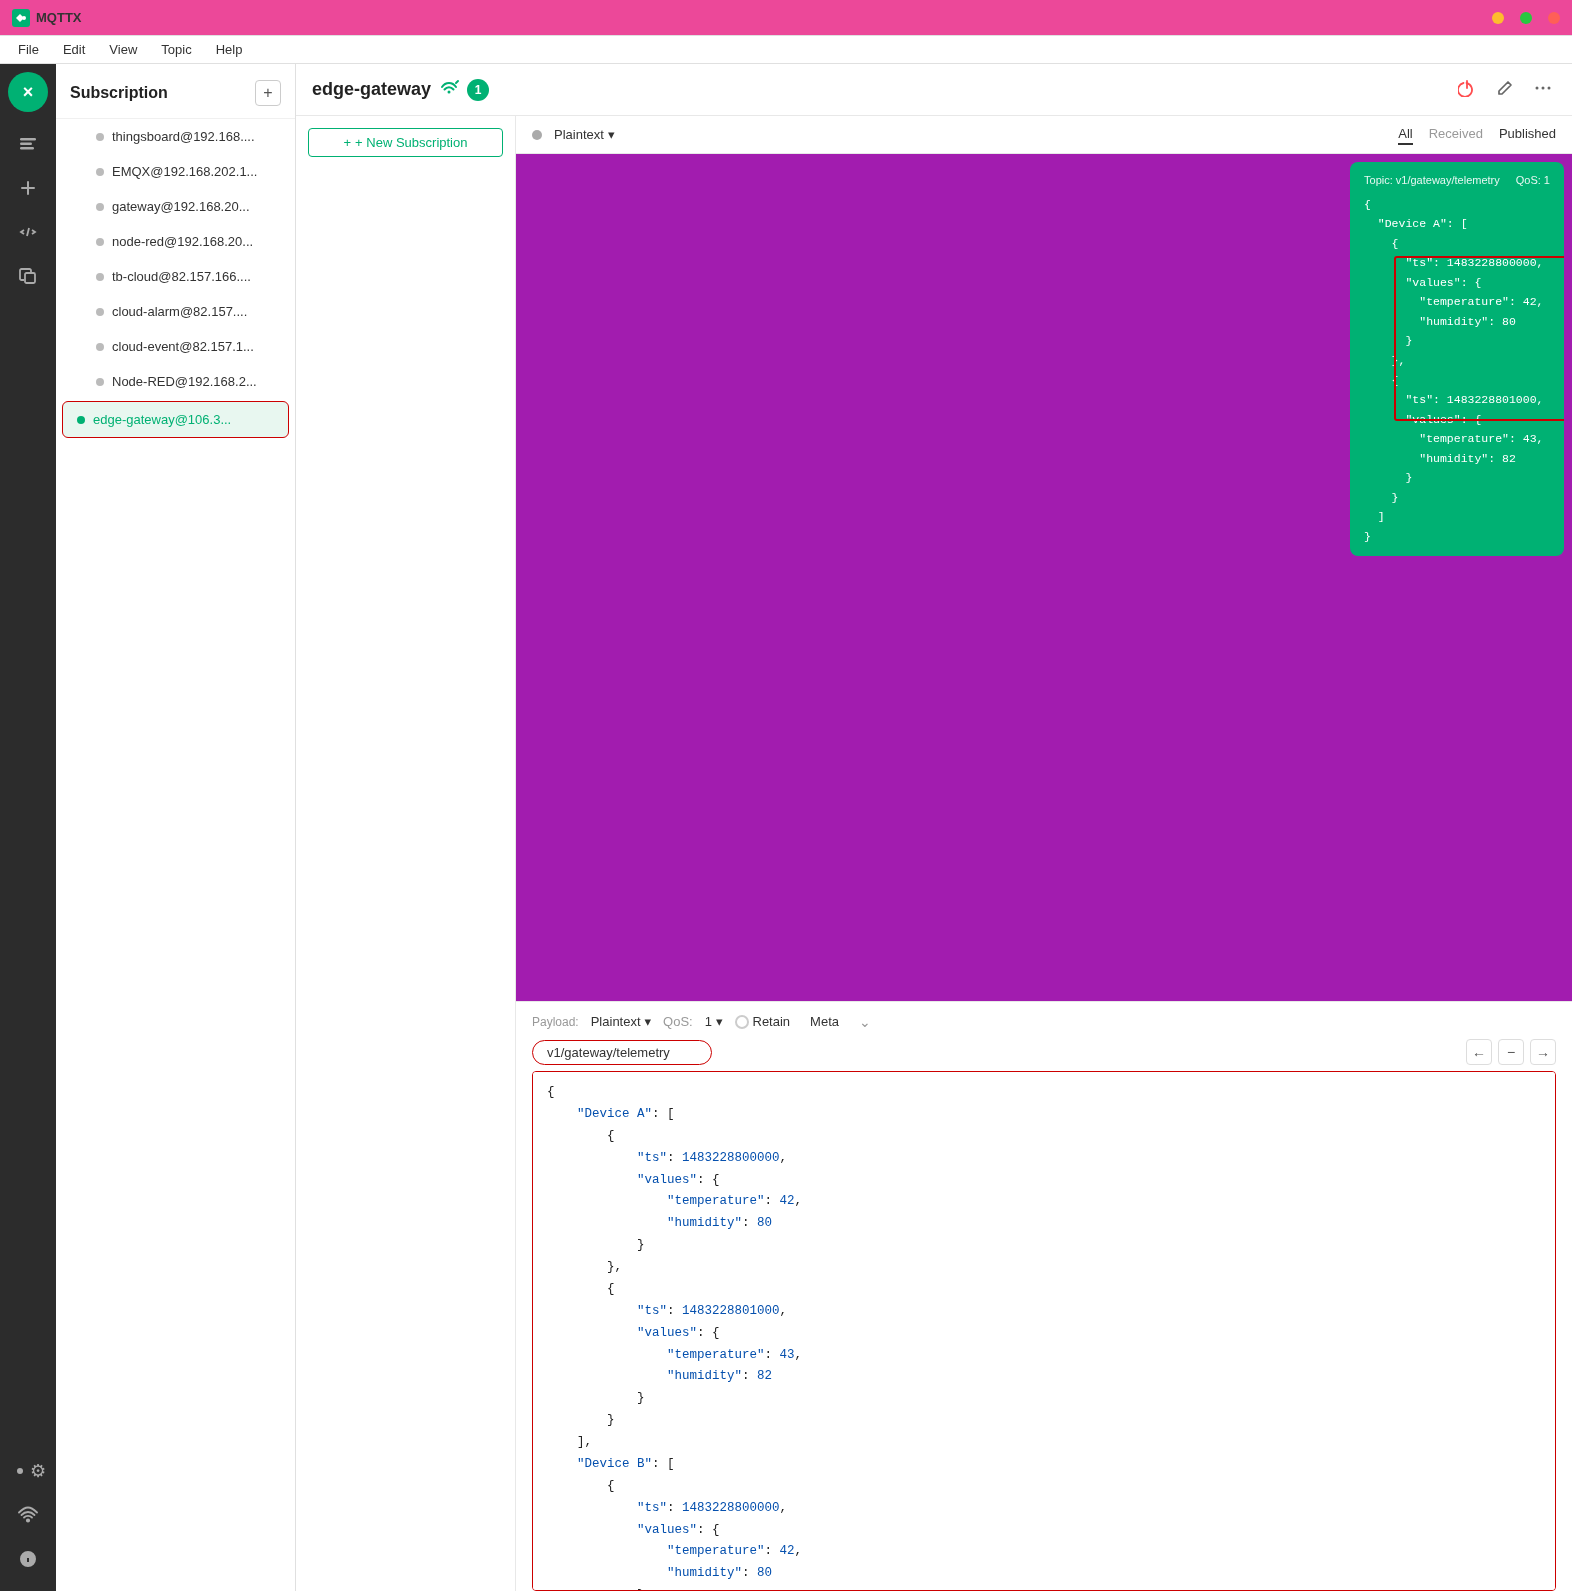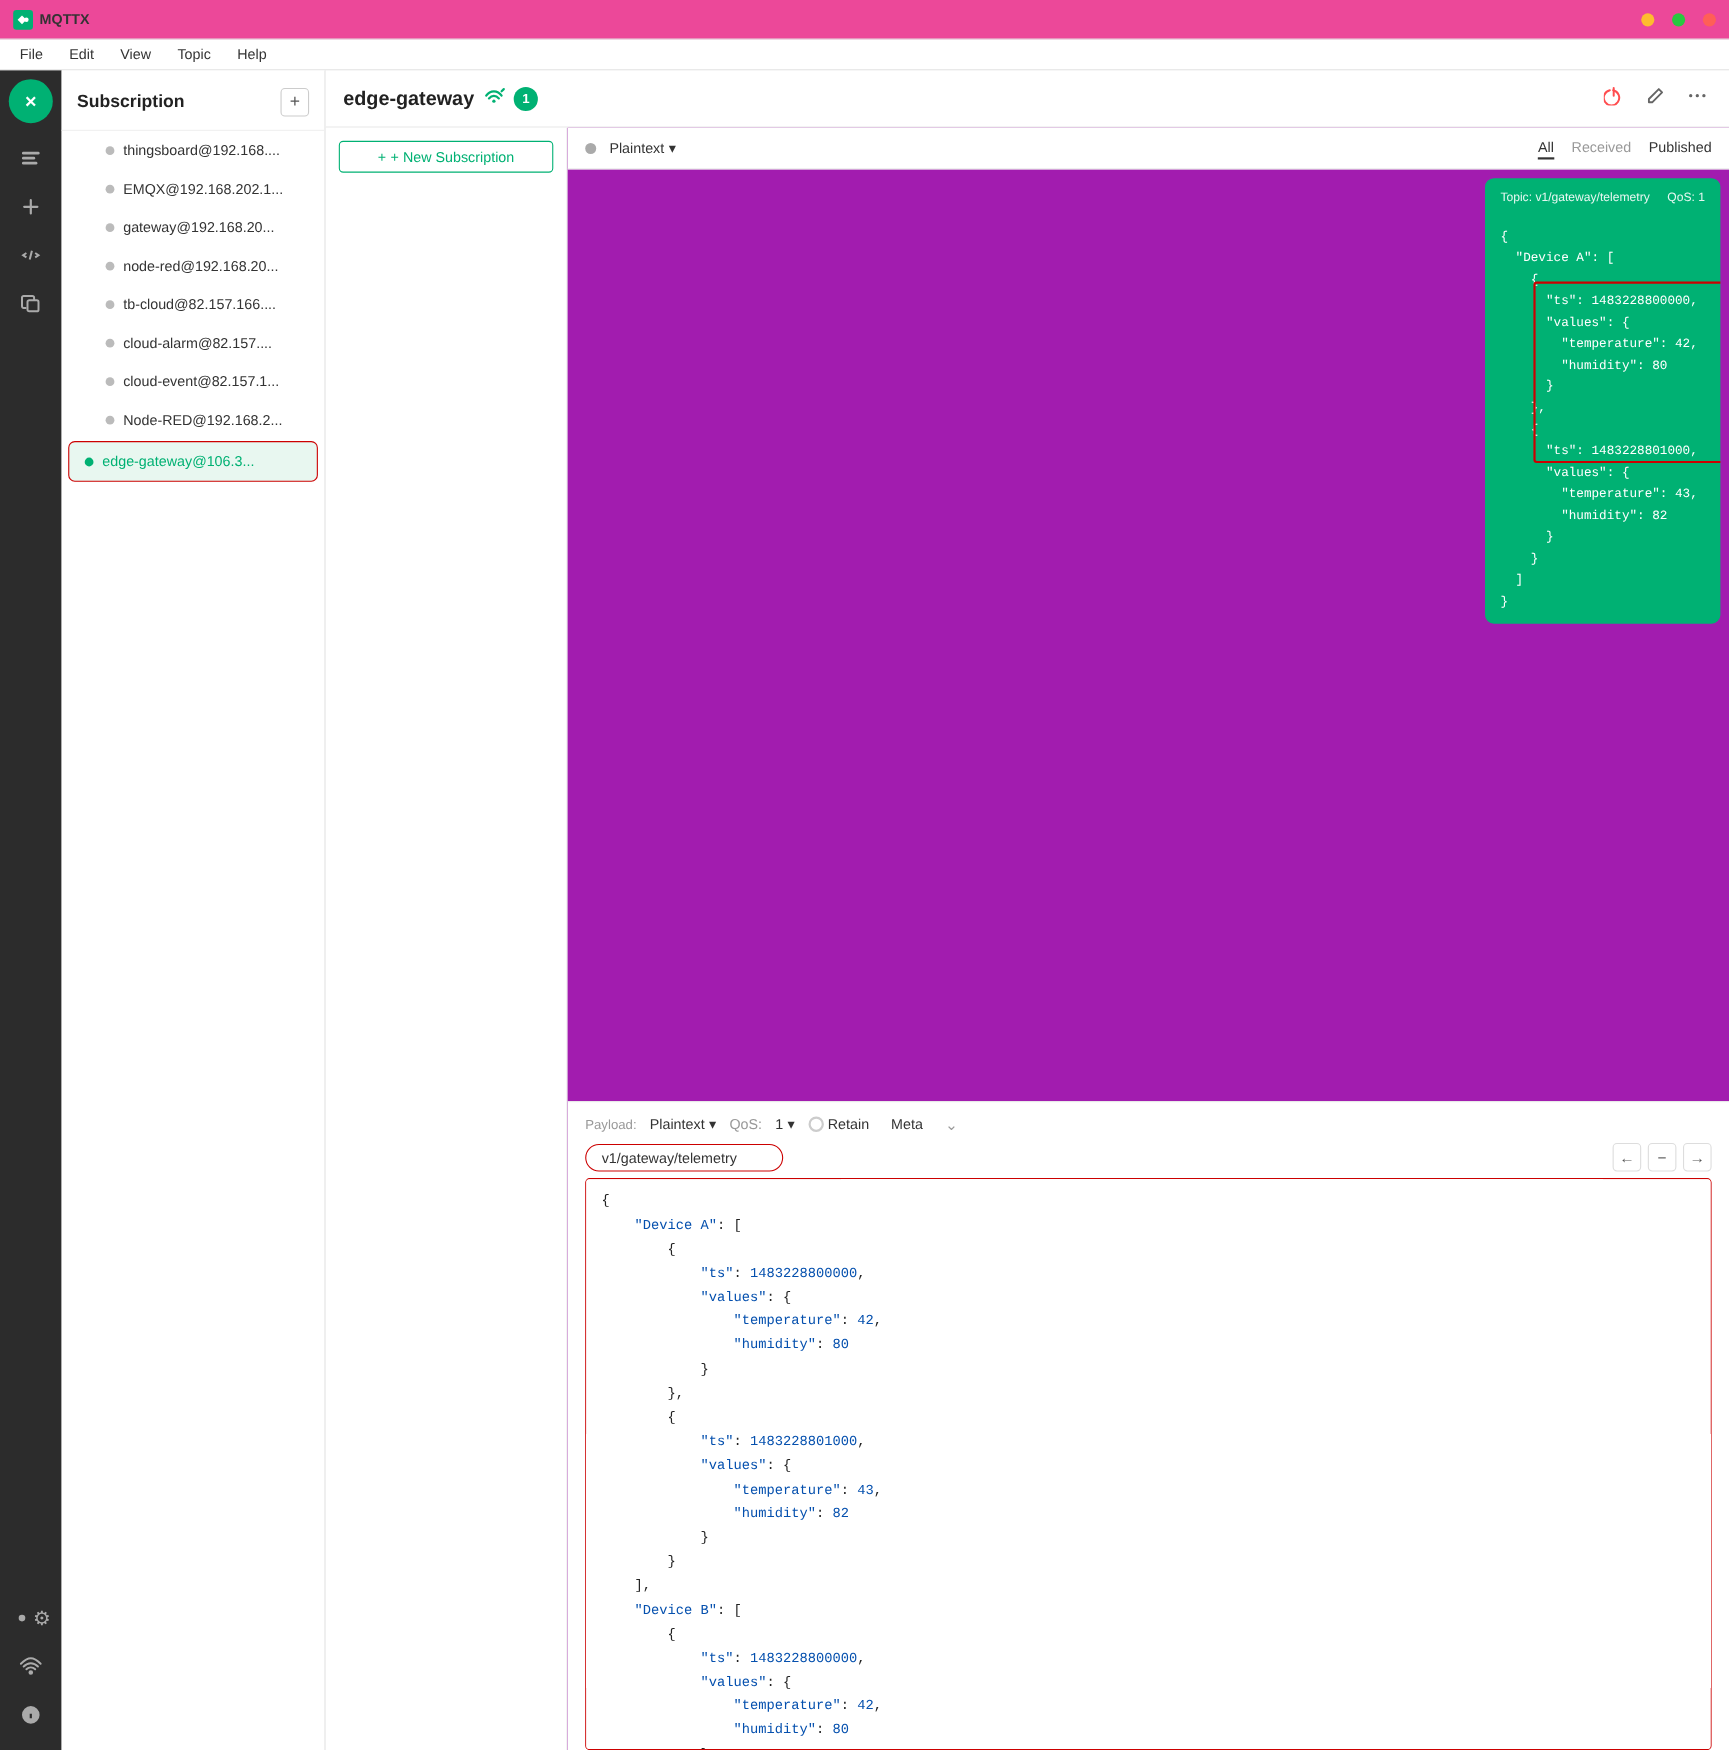--- a/index.html
+++ b/index.html
@@ -317,21 +317,21 @@
       max-width: 460px;
       align-self: flex-end;
       font-size: 12px;
       line-height: 1.6;
       position: relative;
       overflow: hidden;
     }
     .message-bubble-header {
       font-size: 11px;
       opacity: 0.9;
-      margin-bottom: 16px;
+      margin-bottom: 5px;
       display: flex;
       gap: 16px;
     }
     .message-code {
       font-family: 'Courier New', monospace;
       font-size: 11.5px;
       white-space: pre;
       line-height: 1.7;
     }
 

